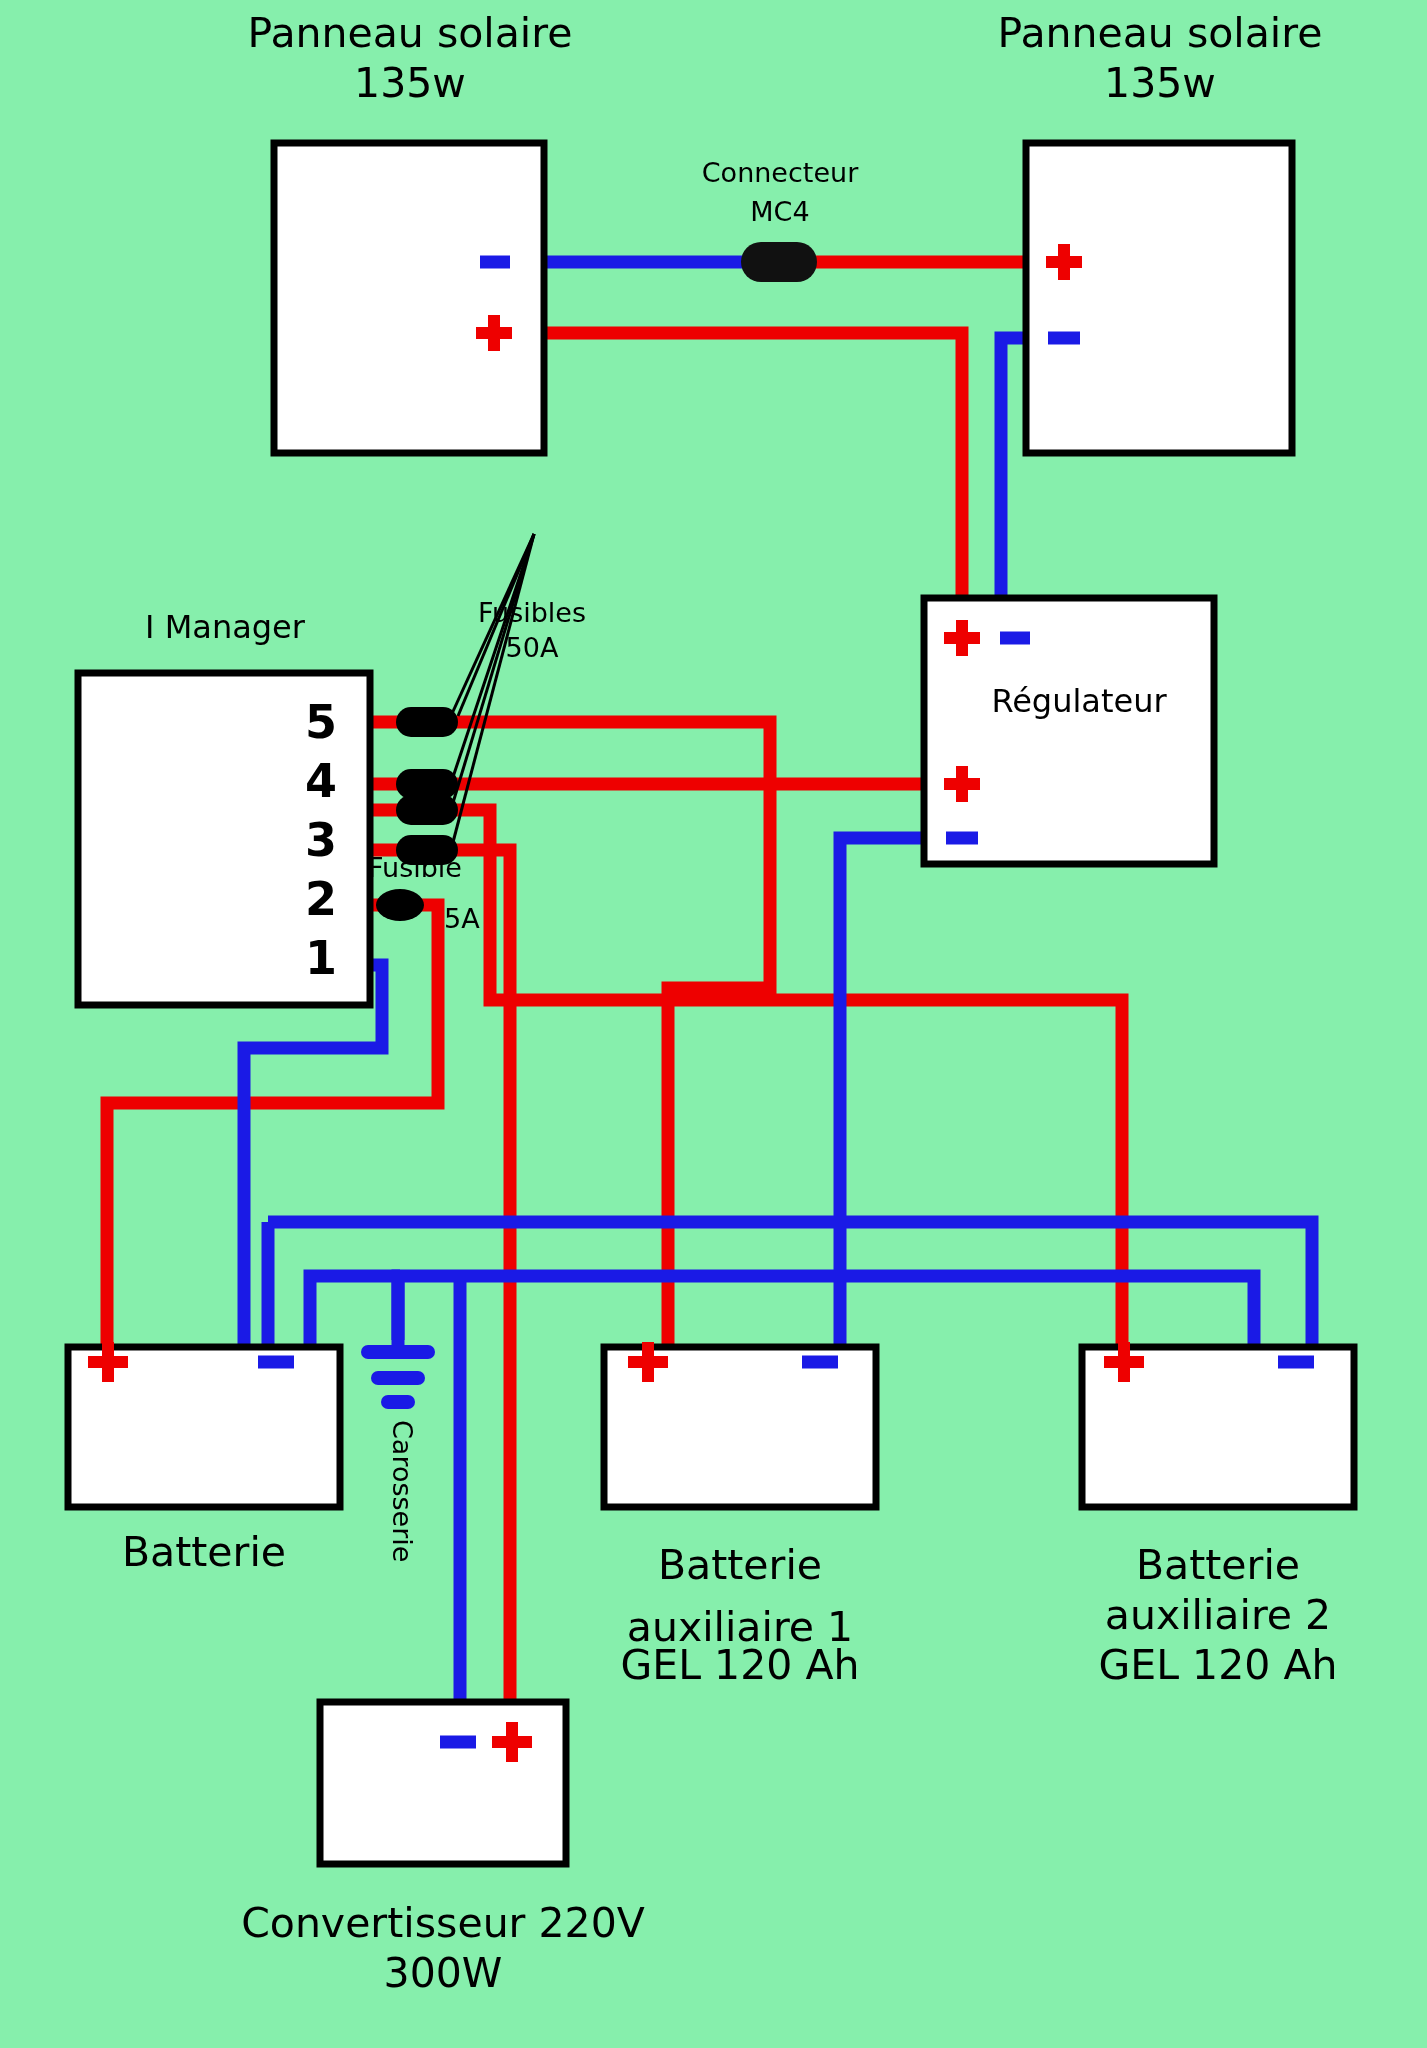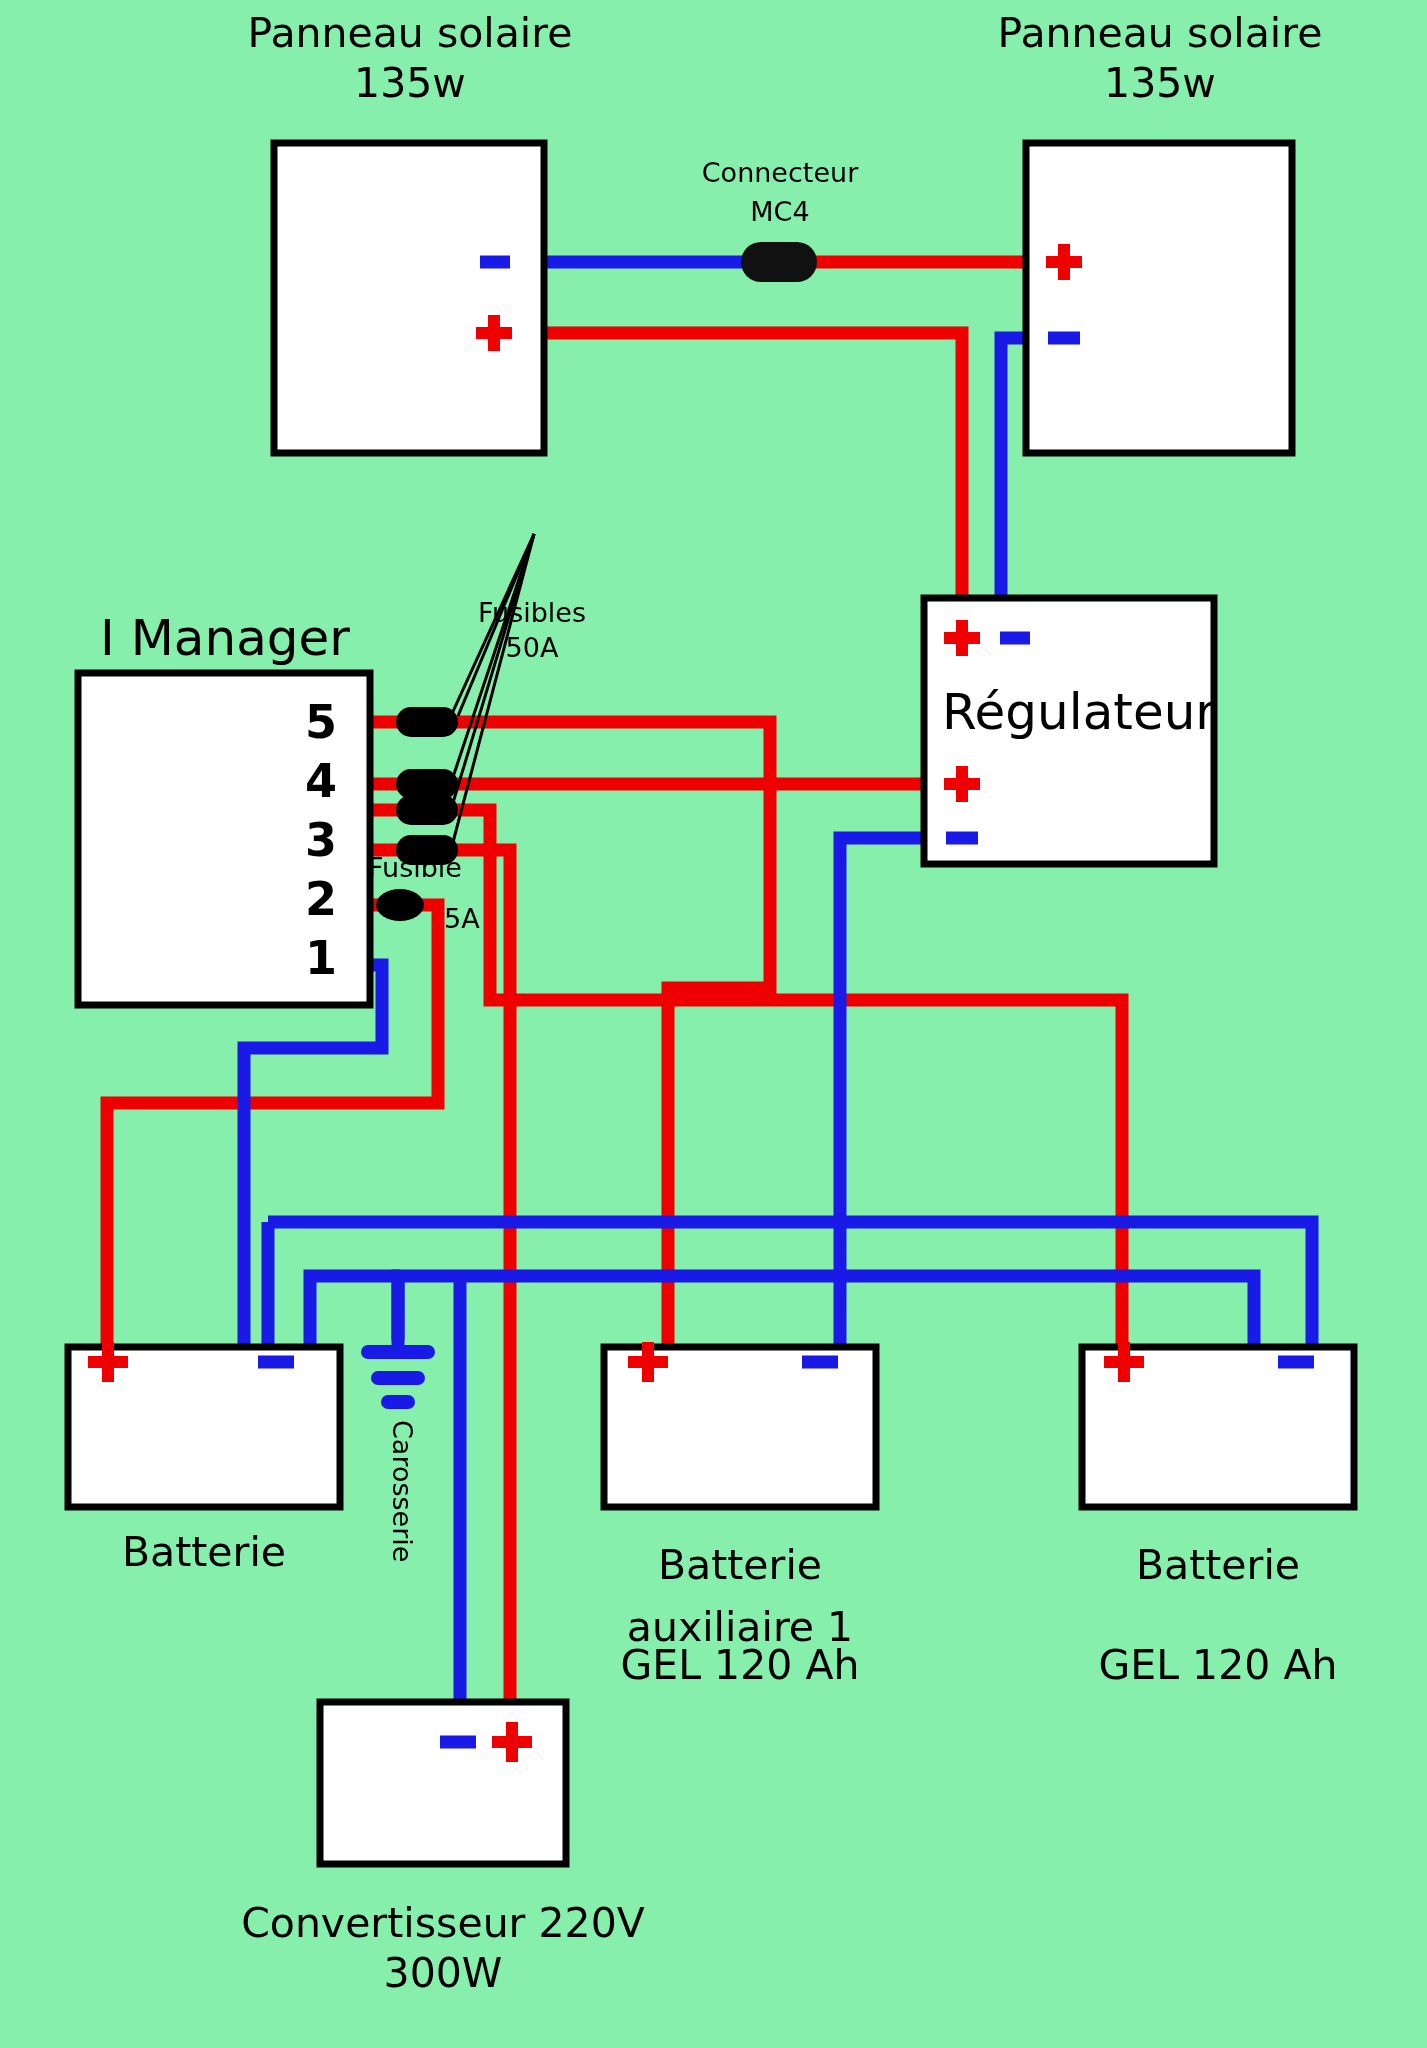--- a/index.html
+++ b/index.html
@@ -28,21 +28,21 @@
   }
   .label {
     position: absolute;
     color: #000000;
     font-family: "DejaVu Sans", sans-serif;
     text-align: center;
     white-space: pre;
     line-height: 1.22;
   }
   .lbl-title { font-size: 41px; }
-  .lbl-device { font-size: 50px; }
+  .lbl-device { font-size: 32px; }
   .lbl-small { font-size: 27px; }
   .lbl-term  { font-size: 46px; font-weight: bold; }
   .rot90 {
     transform-origin: 0 0;
     transform: rotate(90deg);
   }
 </style>
 </head>
 <body>
 
@@ -195,18 +195,19 @@
 
   <div class="label lbl-small rot90" style="left:418px; top:1420px; width:250px; text-align:left;"><span>Carosserie</span></div>
 
   <div class="label lbl-title" style="left:24px; top:1527px; width:360px;"><span>Batterie</span></div>
 
   <div class="label lbl-title" style="left:560px; top:1540px; width:360px;"><span>Batterie</span></div>
   <div class="label lbl-title" style="left:560px; top:1590px; width:360px;margin-top:12px;"><span>auxiliaire 1</span></div>
   <div class="label lbl-title" style="left:560px; top:1640px; width:360px;"><span>GEL 120 Ah</span></div>
 
   <div class="label lbl-title" style="left:1038px; top:1540px; width:360px;"><span>Batterie</span></div>
+  <div class="label lbl-title" style="left:1038px; top:1590px; width:360px;"><span>auxiliaire 2</span></div>
   <div class="label lbl-title" style="left:1038px; top:1640px; width:360px;"><span>GEL 120 Ah</span></div>
 
   <div class="label lbl-title" style="left:203px; top:1898px; width:480px;"><span>Convertisseur 220V</span></div>
   <div class="label lbl-title" style="left:203px; top:1948px; width:480px;"><span>300W</span></div>
 
 </div>
 
 </body></html>

